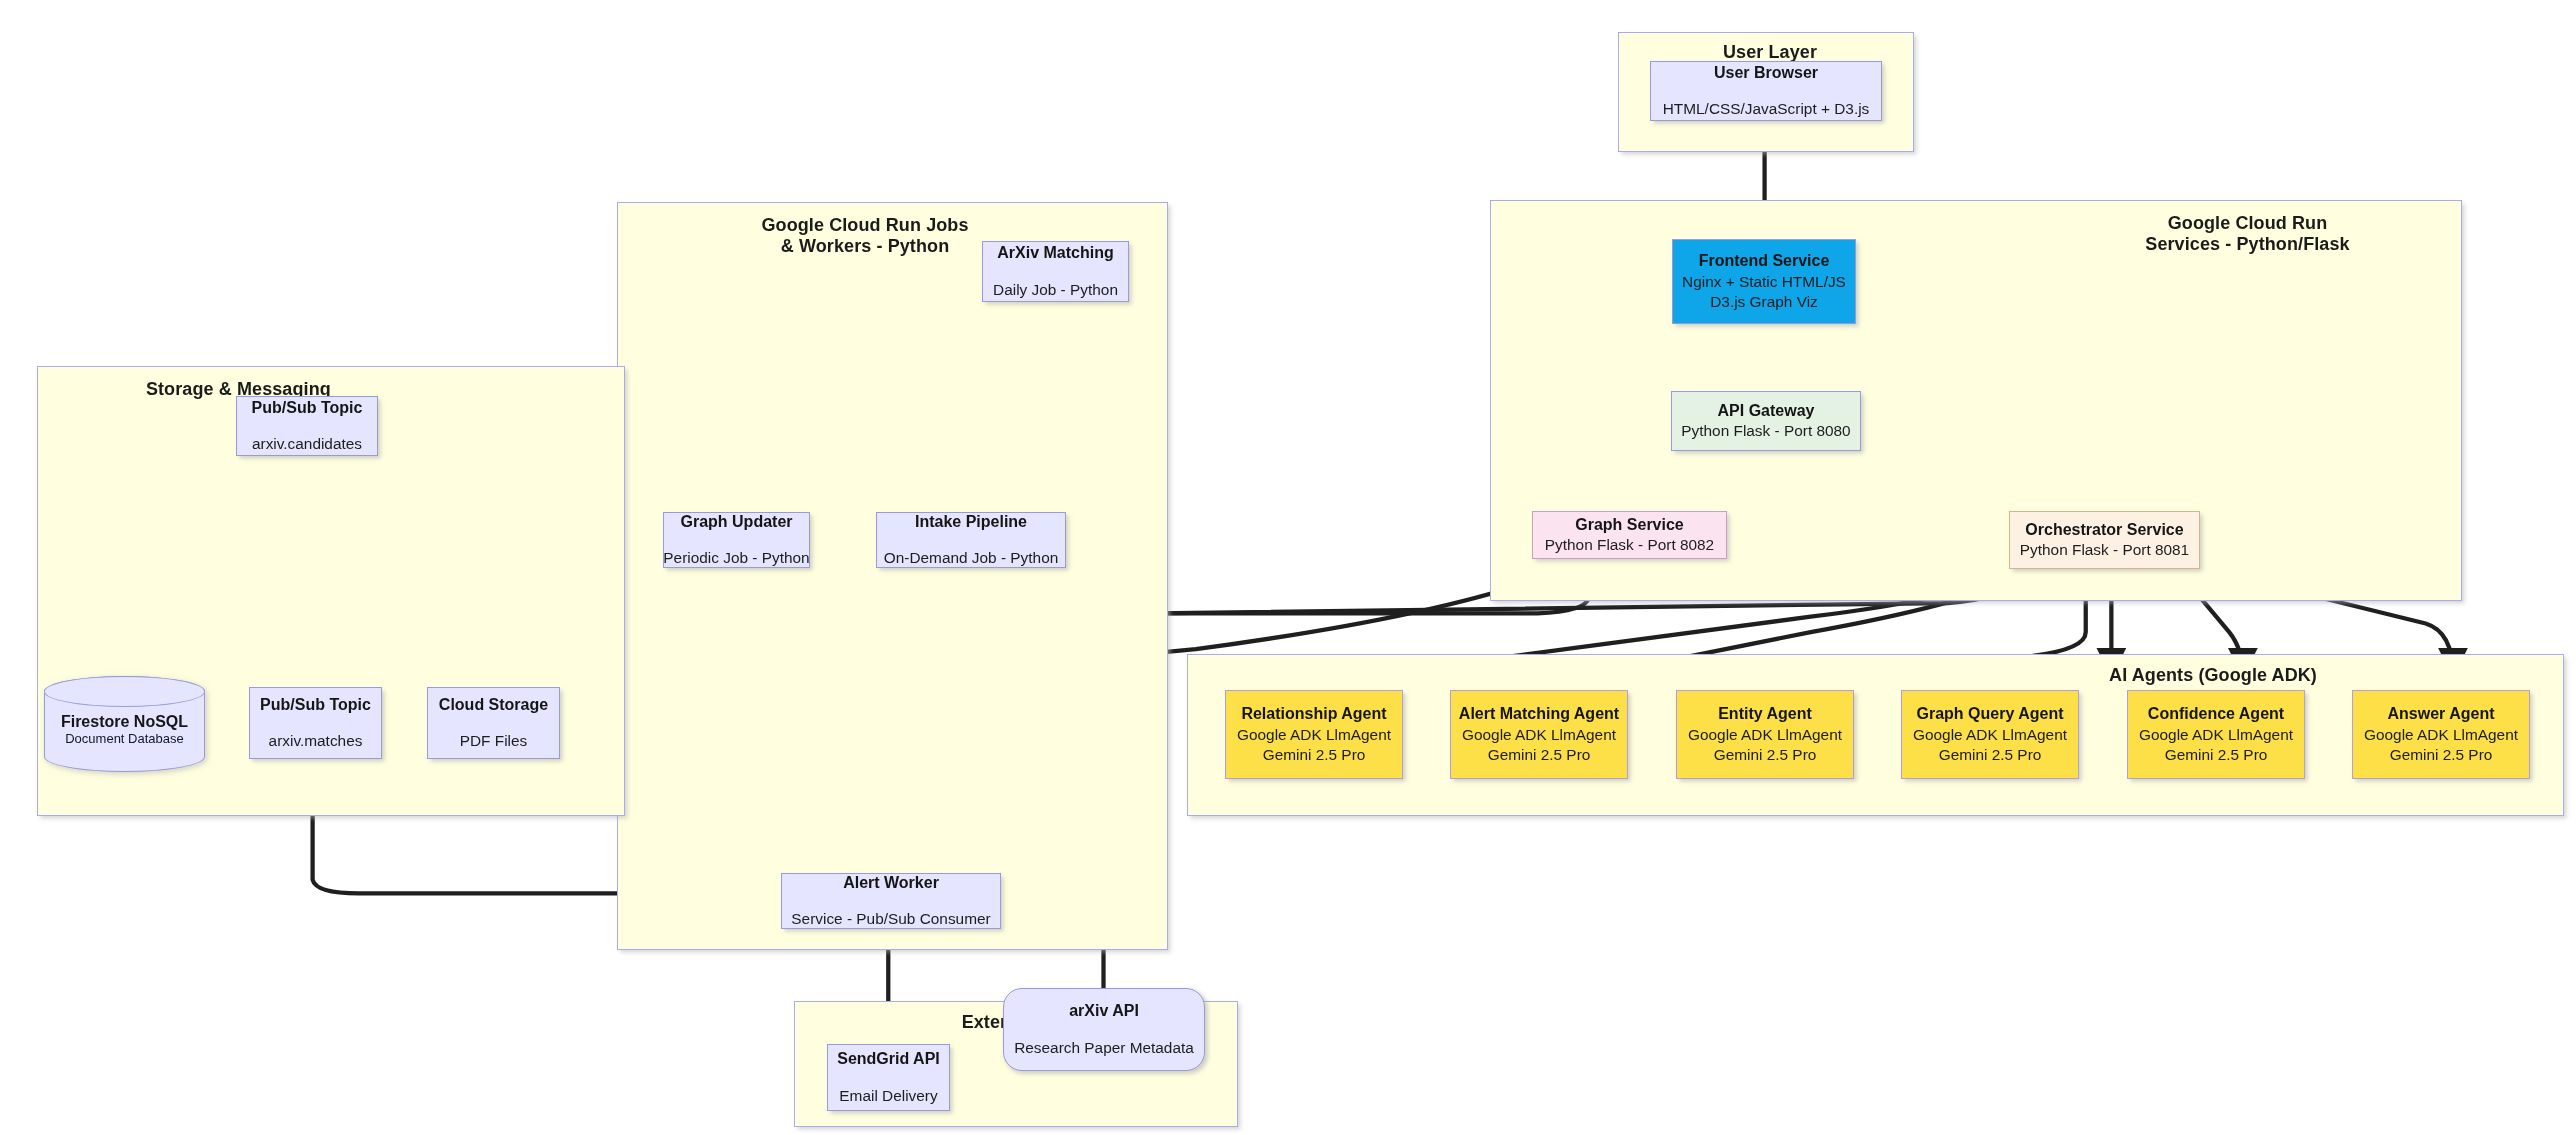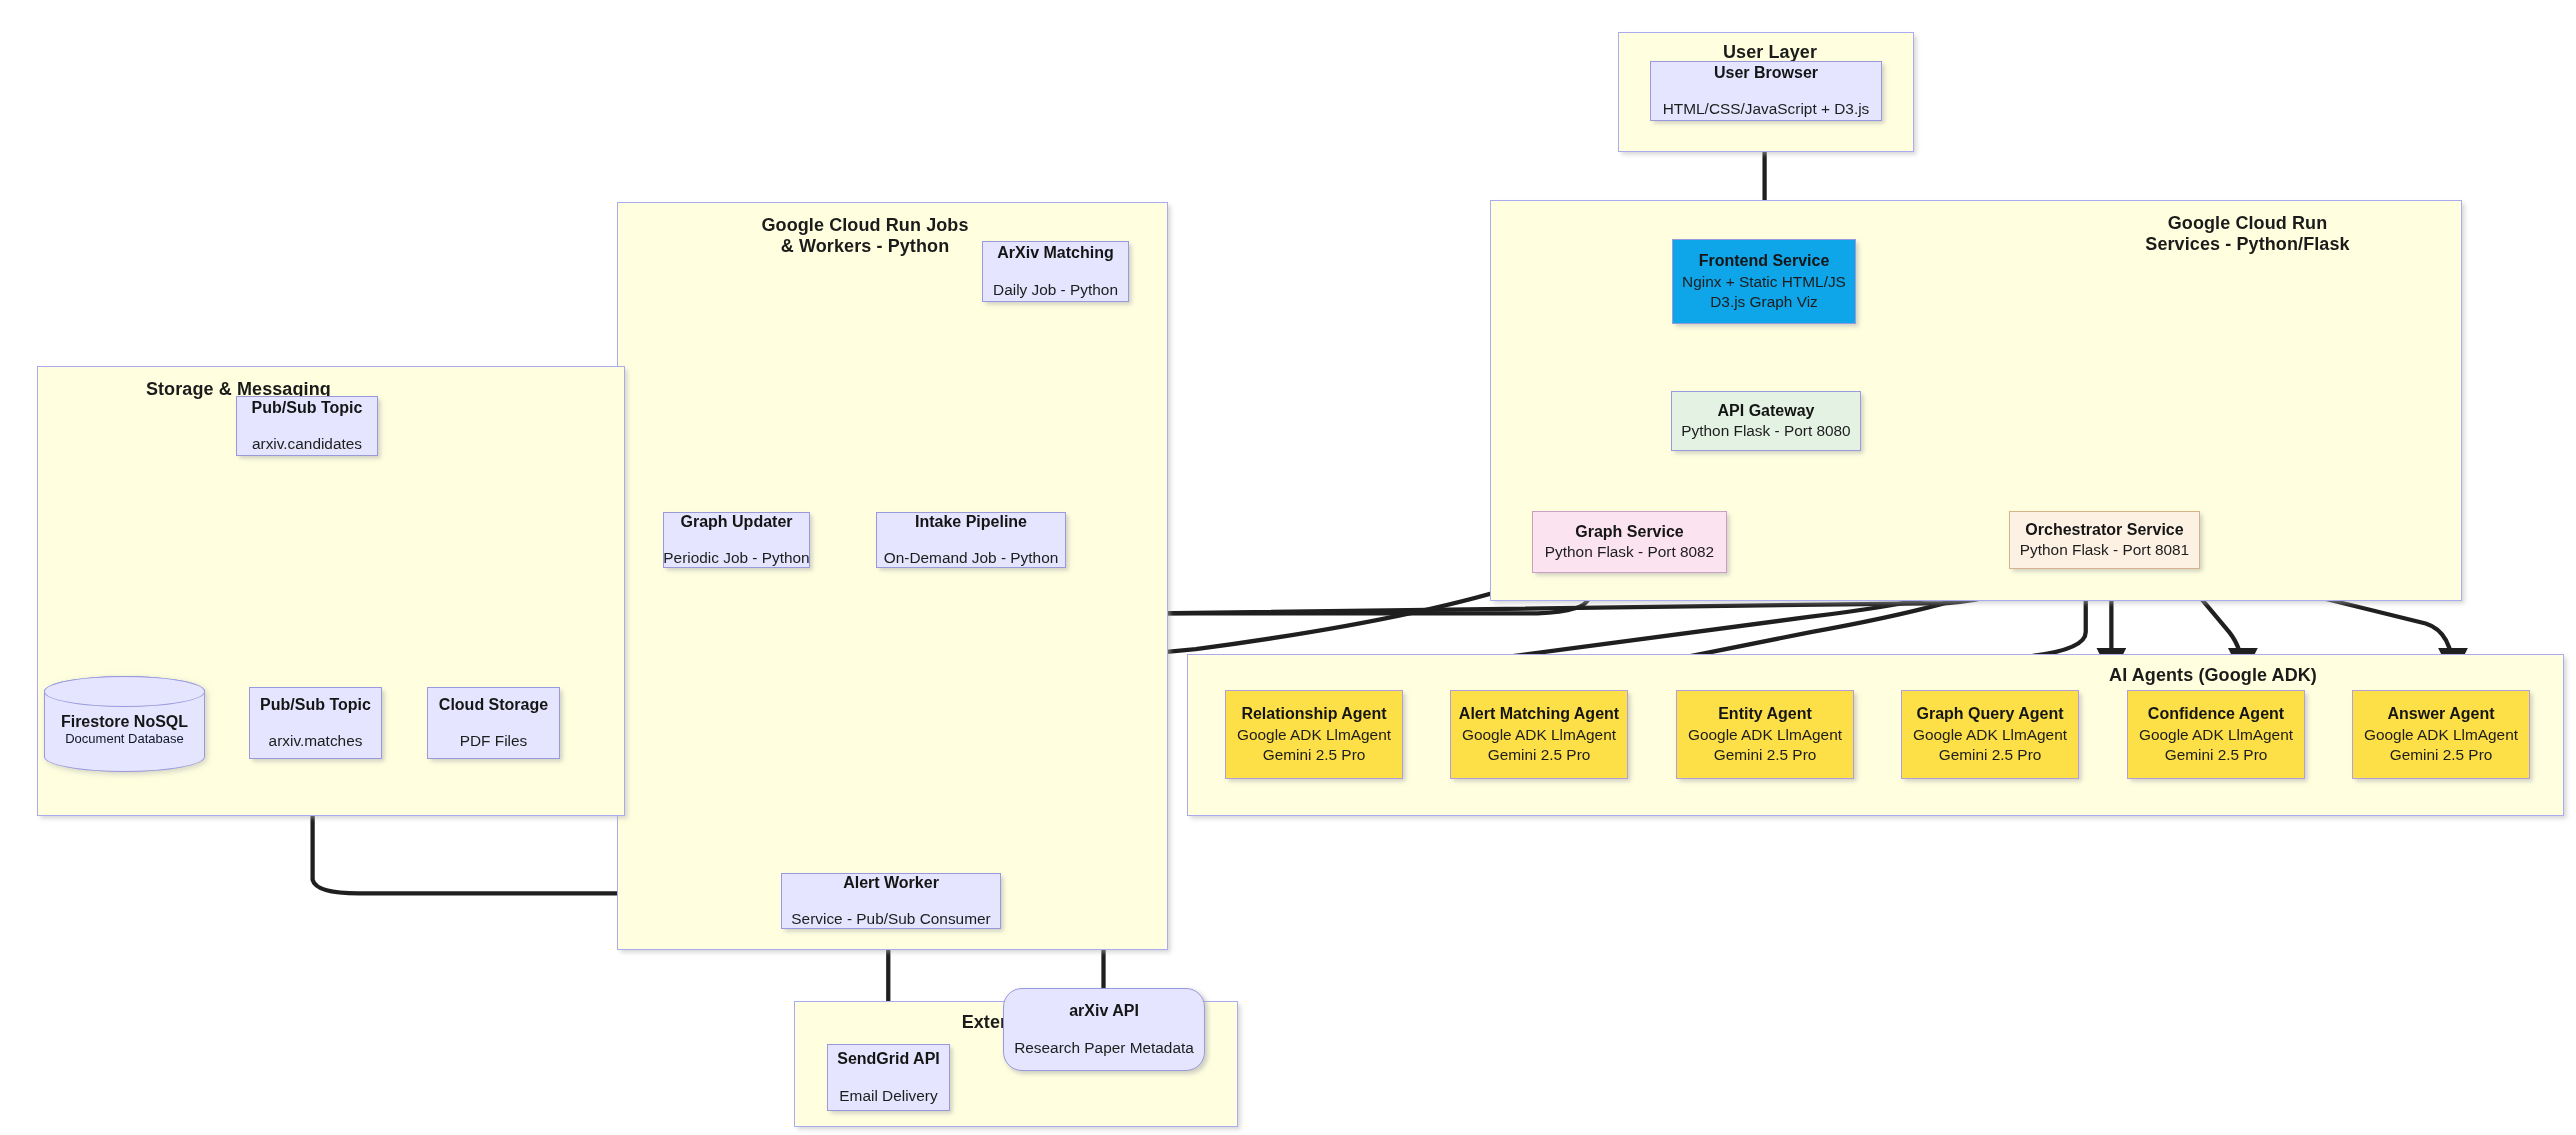--- a/index.html
+++ b/index.html
@@ -125,21 +125,21 @@
     <div class="t">Frontend Service</div>
     <div class="s">Nginx + Static HTML/JS</div>
     <div class="s">D3.js Graph Viz</div>
   </div>
 
   <div class="node fill-green" style="left:1671px;top:391px;width:190px;height:60px;">
     <div class="t">API Gateway</div>
     <div class="s">Python Flask - Port 8080</div>
   </div>
 
-  <div class="node fill-pink" style="left:1532px;top:511px;width:195px;height:62px;">
+  <div class="node fill-pink" style="left:1532px;top:511px;width:195px;height:48px;">
     <div class="t">Graph Service</div>
     <div class="s">Python Flask - Port 8082</div>
   </div>
 
   <div class="node fill-peach" style="left:2009px;top:511px;width:191px;height:58px;">
     <div class="t">Orchestrator Service</div>
     <div class="s">Python Flask - Port 8081</div>
   </div>
 
   <div class="cluster" style="left:617px;top:202px;width:551px;height:748px;">

